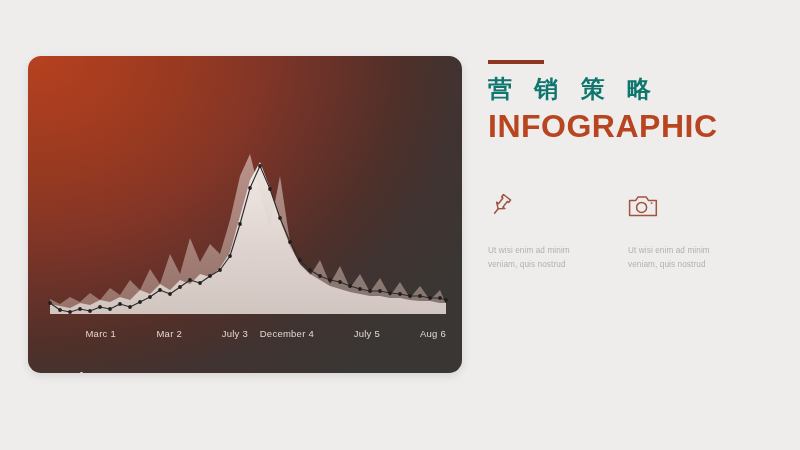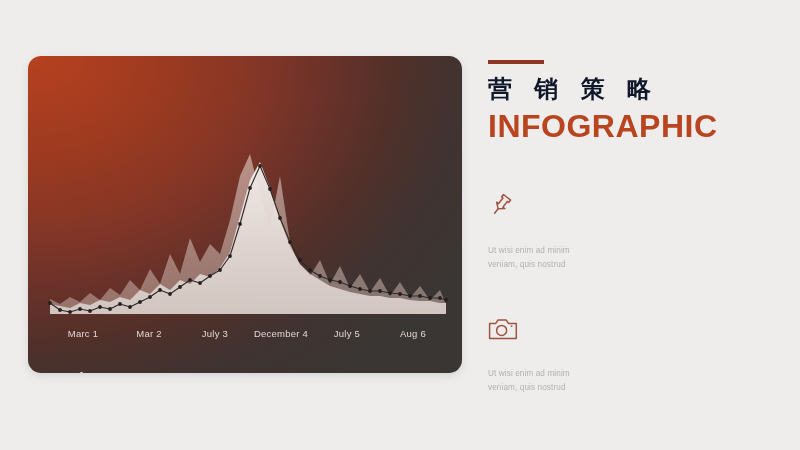--- a/index.html
+++ b/index.html
@@ -49,21 +49,21 @@
   #x-axis-labels {
     position: absolute;
     left: 22px;
     top: 272px;
     width: 396px;
     height: 16px;
     display: flex;
   }
   #x-axis-labels .xtick {
     flex: 1 1 0;
-    text-align: center;
+    text-align: right;
     font-size: 9.5px;
     color: #f0e4dd;
     letter-spacing: 0.25px;
     white-space: nowrap;
     opacity: 0.92;
   }
 
   
   #card-caption {
     position: absolute;
@@ -99,21 +99,21 @@
   #title-rule {
     width: 56px;
     height: 4px;
     background: #8e3823;
     margin-bottom: 10px;
   }
 
   #title-cn {
     font-size: 24px;
     font-weight: bold;
-    color: #0f172a;
+    color: #0f766e;
     letter-spacing: 7px;
     line-height: 30px;
     font-family: "DejaVu Sans", sans-serif;
   }
 
   #title-en {
     font-size: 32px;
     font-weight: bold;
     color: #b8451f;
     letter-spacing: 0.5px;
@@ -128,21 +128,20 @@
     line-height: 13.5px;
     color: #b3b0ae;
     letter-spacing: 0.1px;
   }
 
   
   #feature-columns {
     margin-top: 42px;
     display: flex;
     gap: 36px;
-    flex-direction: column;
   }
   .feature-col {
     width: 104px;
   }
   .feature-icon {
     height: 34px;
     display: flex;
     align-items: flex-end;
     margin-bottom: 26px;
   }

